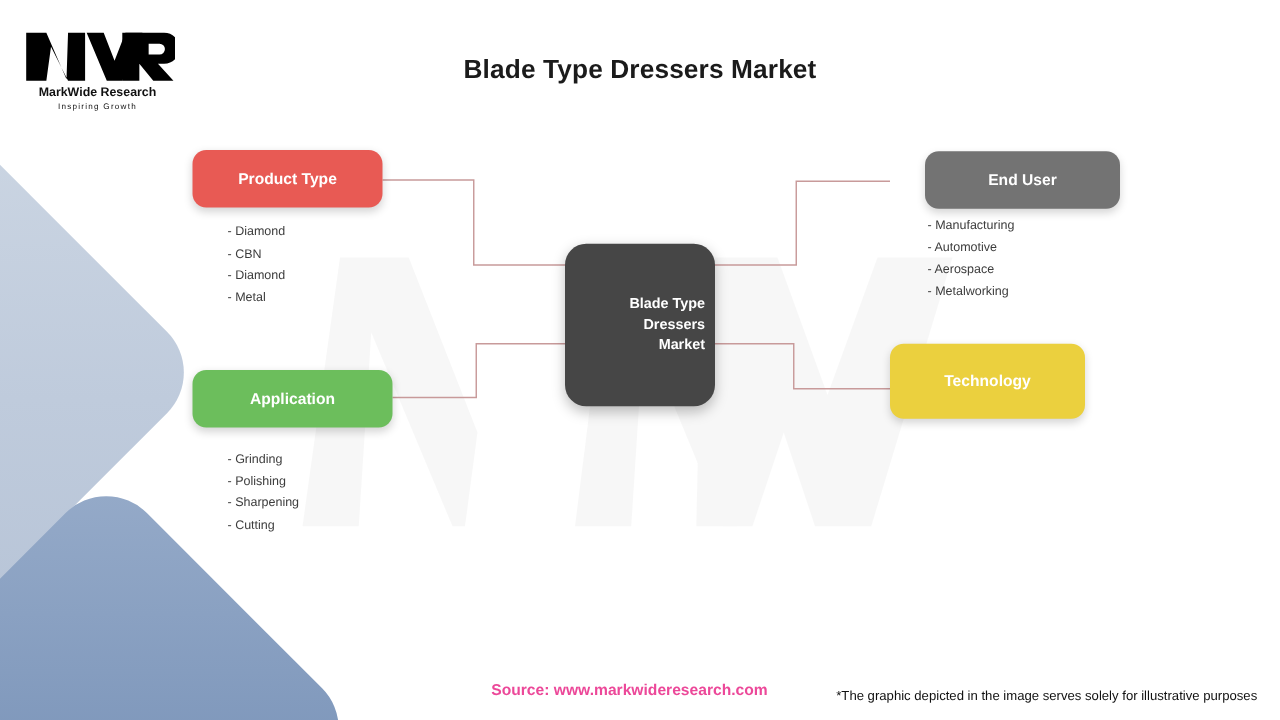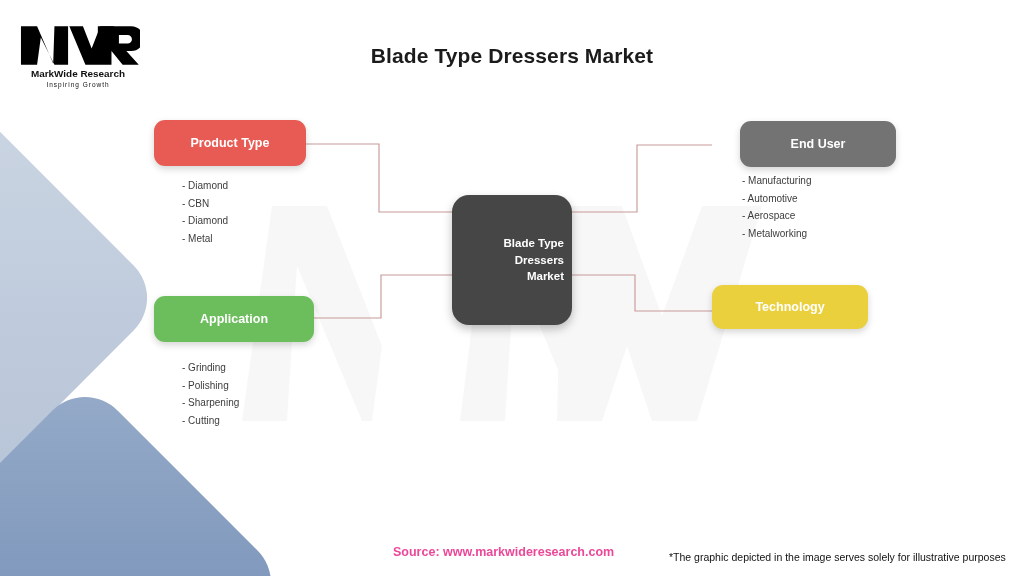--- a/index.html
+++ b/index.html
@@ -52,21 +52,21 @@
     position:absolute;
     border-radius:11px;
     display:flex; align-items:center; justify-content:center;
     color:#ffffff; font-weight:bold; font-size:12.5px;
     box-shadow:0 3px 7px rgba(0,0,0,.17);
     text-align:right;
   }
   .node-product { left:154px;  top:120px; width:152px; height:46px; background:#E85A54; }
   .node-app     { left:154px;  top:296px; width:160px; height:46px; background:#6CBE5C; }
   .node-enduser { left:712px;  top:121px; width:156px; height:46px; background:#737373;margin-left:28px; }
-  .node-tech    { left:712px;  top:285px; width:156px; height:44px; background:#EBD03E; }
+  .node-tech    { left:712px;  top:275px; width:156px; height:60px; background:#EBD03E; }
 
   .node-center{
     left:452px; top:195px; width:120px; height:130px;
     background:#464646; border-radius:17px;
     color:#fff; font-size:11.5px; font-weight:bold; line-height:1.45;
     box-shadow:0 4px 10px rgba(0,0,0,.25);
     padding:0 8px;
   }
 
   

